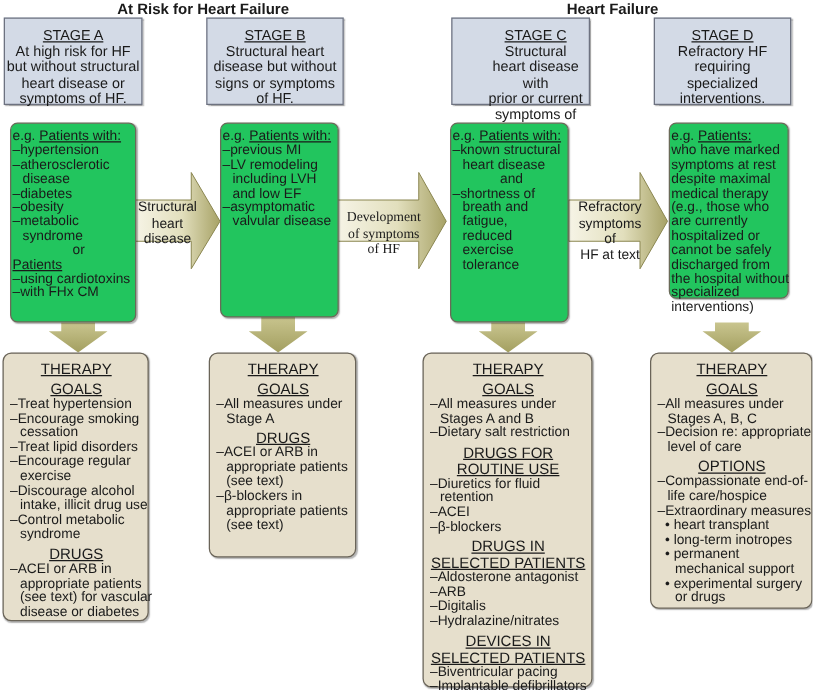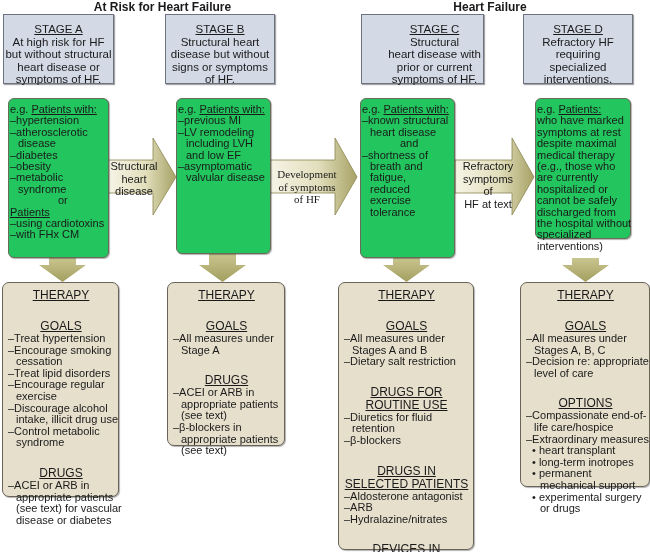--- a/index.html
+++ b/index.html
@@ -13,21 +13,21 @@
   .pbox { position:absolute; top:98px; background:#22c55e; border:1px solid #6a6a58; border-radius:6px;
           box-sizing:border-box; font-size:11px; line-height:11.4px; padding:5px 4px 4px 1px;
           box-shadow:1px 1px 1px rgba(0,0,0,0.3); }
   .pbox .line { display:block; white-space:nowrap; }
   .u { text-decoration:underline; }
   .ind { padding-left:8px; }
   .tbox { position:absolute; top:282px; background:#e6dfcc; border:1px solid #6a6458; border-radius:7px;
           box-sizing:border-box; font-size:11px; line-height:11.6px; padding:6px 4px 4px 5px;
           box-shadow:1px 1px 1px rgba(0,0,0,0.3); }
   .tbox .line { display:block; white-space:nowrap; }
-  .tbox .sec { display:block; text-align:center; text-decoration:underline; font-size:12px; line-height:13px; margin-top:18px; }
+  .tbox .sec { display:block; text-align:center; text-decoration:underline; font-size:12px; line-height:13px; margin-top:3px; }
   .tbox .sec:first-child { margin-top:0; }
   .arrow { position:absolute; }
   .arrow-label { position:absolute; font-size:11px; line-height:12.5px; text-align:center; }
   .bul { padding-left:6px; }
   .bul2 { padding-left:14px; }
 </style>
 </head>
 <body>
 
 <div class="hdr" style="left:0; width:325px;">At Risk for Heart Failure</div>
@@ -40,21 +40,21 @@
   <span class="line" style="display:block">heart disease or</span>
   <span class="line" style="display:block">symptoms of HF.</span>
 </div>
 <div class="stage" style="left:165px; width:110px;">
   <span class="st">STAGE B</span>
   <span style="display:block">Structural heart</span>
   <span style="display:block">disease but without</span>
   <span style="display:block">signs or symptoms</span>
   <span style="display:block">of HF.</span>
 </div>
-<div class="stage" style="left:361px; width:123px;padding-left:24px;">
+<div class="stage" style="left:361px; width:111px;padding-left:24px;">
   <span class="st">STAGE C</span>
   <span style="display:block">Structural</span>
   <span style="display:block">heart disease with</span>
   <span style="display:block">prior or current</span>
   <span style="display:block">symptoms of HF.</span>
 </div>
 <div class="stage" style="left:523px; width:110px;">
   <span class="st">STAGE D</span>
   <span style="display:block">Refractory HF</span>
   <span style="display:block">requiring</span>
@@ -191,24 +191,26 @@
 
 <div class="tbox" style="left:338px; width:136px; height:268px;">
   <span class="sec">THERAPY</span>
   <span class="sec">GOALS</span>
   <span class="line">–All measures under</span>
   <span class="line ind">Stages A and B</span>
   <span class="line">–Dietary salt restriction</span>
   <span class="sec">DRUGS FOR<br>ROUTINE USE</span>
   <span class="line">–Diuretics for fluid</span>
   <span class="line ind">retention</span>
+  <span class="line">–ACEI</span>
   <span class="line">–β-blockers</span>
   <span class="sec">DRUGS IN<br>SELECTED PATIENTS</span>
   <span class="line">–Aldosterone antagonist</span>
   <span class="line">–ARB</span>
+  <span class="line">–Digitalis</span>
   <span class="line">–Hydralazine/nitrates</span>
   <span class="sec">DEVICES IN<br>SELECTED PATIENTS</span>
   <span class="line">–Biventricular pacing</span>
   <span class="line">–Implantable defibrillators</span>
 </div>
 
 <div class="tbox" style="left:520px; width:130px; height:205px;">
   <span class="sec">THERAPY</span>
   <span class="sec">GOALS</span>
   <span class="line">–All measures under</span>

